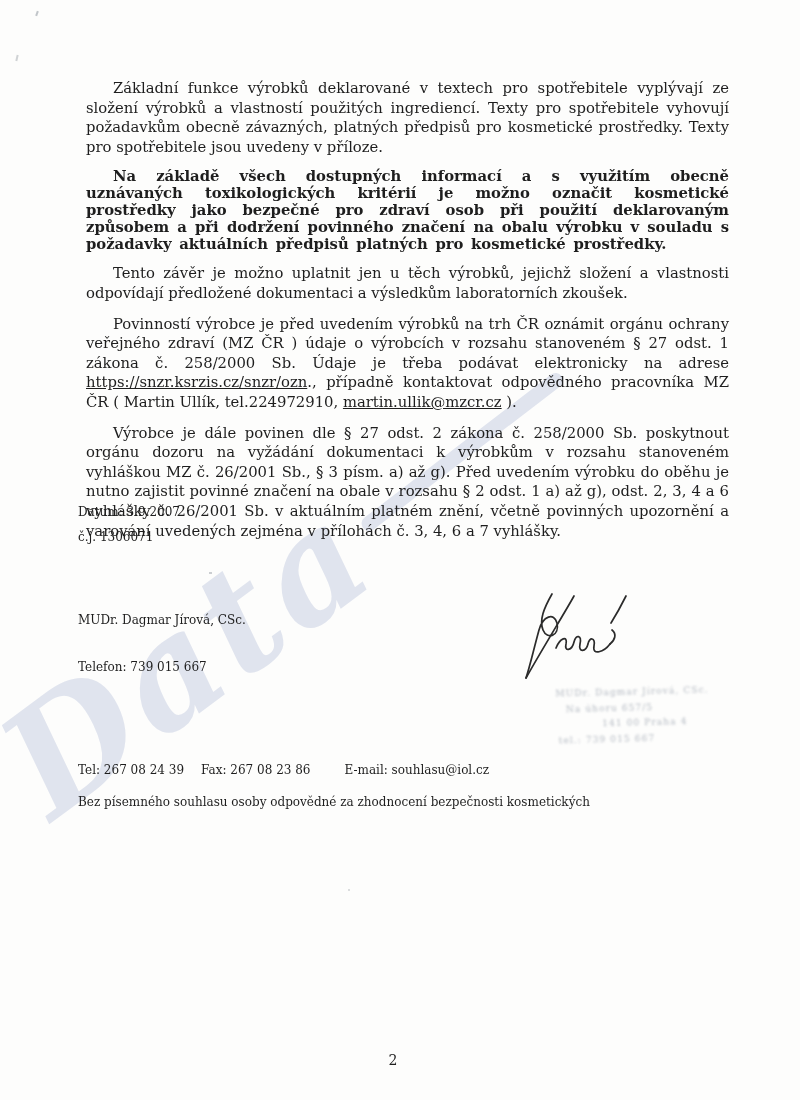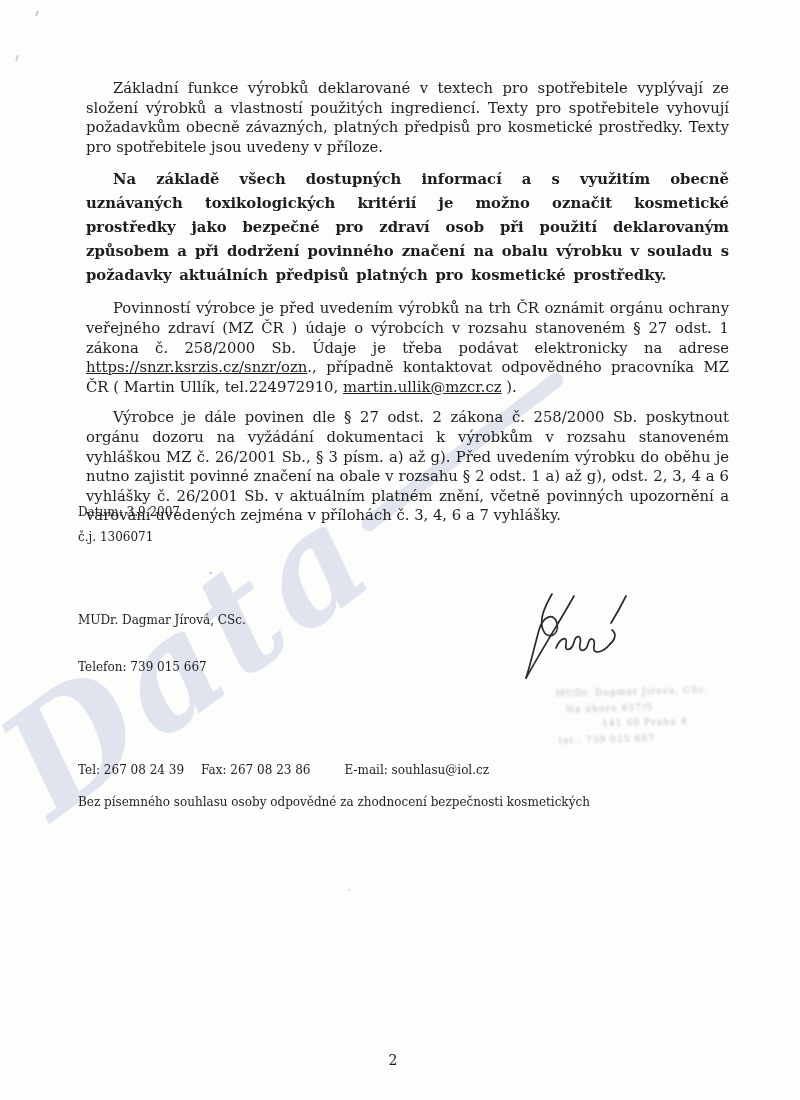--- a/index.html
+++ b/index.html
@@ -37,21 +37,21 @@
     transform:translateY(-46px) rotate(-1deg);
   }
 
   
   .textblock{
     position:absolute;left:78px;top:70px;width:659px;z-index:2;
     font-size:14.8px;line-height:19.6px;
   }
   .para{margin:8px;text-indent:27px;text-align:justify;}
   .para + .para{margin-top:11px;}
-  .para.bold{font-weight:bold;word-spacing:2.5px;line-height:24px;}
+  .para.bold{font-weight:bold;word-spacing:2.5px;line-height:17px;}
   .doclink{color:inherit;text-decoration:underline;cursor:pointer;}
 
   
   .absline{position:absolute;left:78px;font-size:12px;white-space:nowrap;z-index:2;}
   .telrow span{margin-right:0;margin-top:8px;}
   .telrow .gap1{margin-right:17px;}
   .telrow .gap2{margin-right:34px;}
 
   
   .signature{position:absolute;left:516px;top:588px;z-index:3;}
@@ -92,20 +92,21 @@
 
   <div class="speck s1"></div>
   <div class="speck s2"></div>
   <div class="speck s3"></div>
   <div class="speck s4"></div>
   <div class="speck s5"></div>
 
   <main class="textblock">
     <p class="para">Základní funkce výrobků deklarované v textech pro spotřebitele vyplývají ze složení výrobků a vlastností použitých ingrediencí. Texty pro spotřebitele vyhovují požadavkům obecně závazných, platných předpisů pro kosmetické prostředky. Texty pro spotřebitele jsou uvedeny v příloze.</p>
     <p class="para bold">Na základě všech dostupných informací a s využitím obecně uznávaných toxikologických kritérií je možno označit kosmetické prostředky jako bezpečné pro zdraví osob při použití deklarovaným způsobem a při dodržení povinného značení na obalu výrobku v souladu s požadavky aktuálních předpisů platných pro kosmetické prostředky.</p>
+    <p class="para">Tento závěr je možno uplatnit jen u těch výrobků, jejichž složení a vlastnosti odpovídají předložené dokumentaci a výsledkům laboratorních zkoušek.</p>
     <p class="para"><span>Povinností výrobce je před uvedením výrobků na trh ČR oznámit orgánu ochrany veřejného zdraví (MZ ČR ) údaje o výrobcích v rozsahu stanoveném § 27 odst. 1 zákona č. 258/2000 Sb. Údaje je třeba podávat elektronicky na adrese </span><span class="doclink">https://snzr.ksrzis.cz/snzr/ozn</span><span>., případně kontaktovat odpovědného pracovníka MZ ČR ( Martin Ullík, tel.224972910, </span><span class="doclink">martin.ullik@mzcr.cz</span><span> ).</span></p>
     <p class="para">Výrobce je dále povinen dle § 27 odst. 2 zákona č. 258/2000 Sb. poskytnout orgánu dozoru na vyžádání dokumentaci k výrobkům v rozsahu stanoveném vyhláškou MZ č. 26/2001 Sb., § 3 písm. a) až g). Před uvedením výrobku do oběhu je nutno zajistit povinné značení na obale v rozsahu § 2 odst. 1 a) až g), odst. 2, 3, 4 a 6 vyhlášky č. 26/2001 Sb. v aktuálním platném znění, včetně povinných upozornění a varování uvedených zejména v přílohách č. 3, 4, 6 a 7 vyhlášky.</p>
   </main>
 
   <div class="absline" style="top:505px">Datum: 3.9.2007</div>
   <div class="absline" style="top:530px">č.j. 1306071</div>
 
   <div class="absline" style="top:613px">MUDr. Dagmar Jírová, CSc.</div>
   <div class="absline" style="top:660px">Telefon: 739 015 667</div>
 

